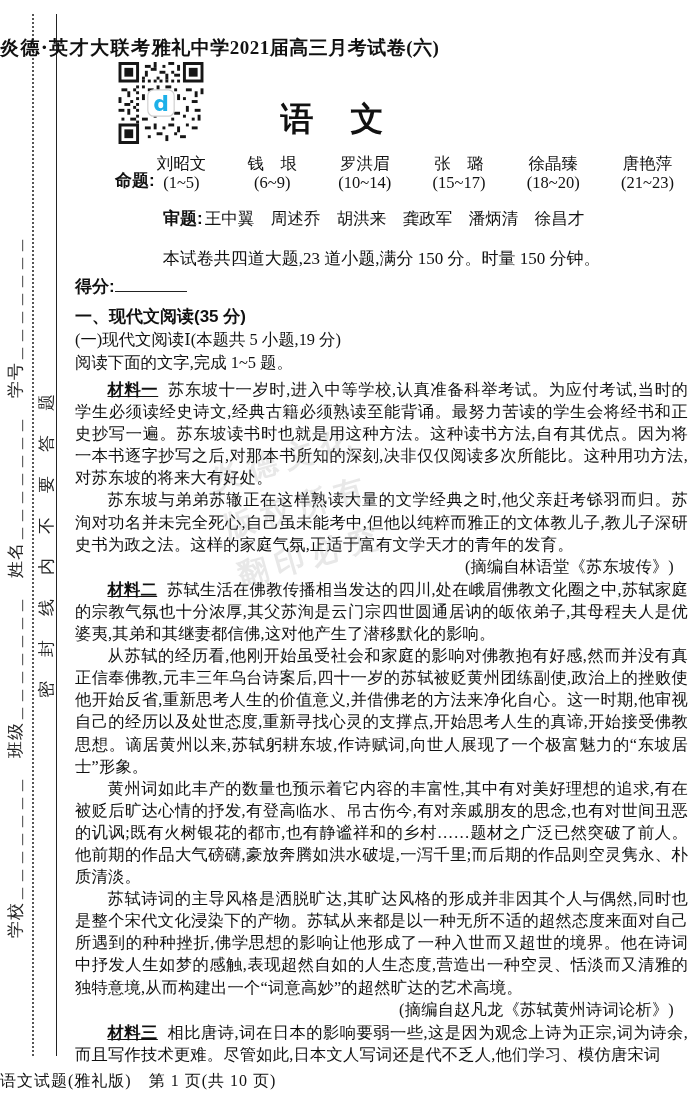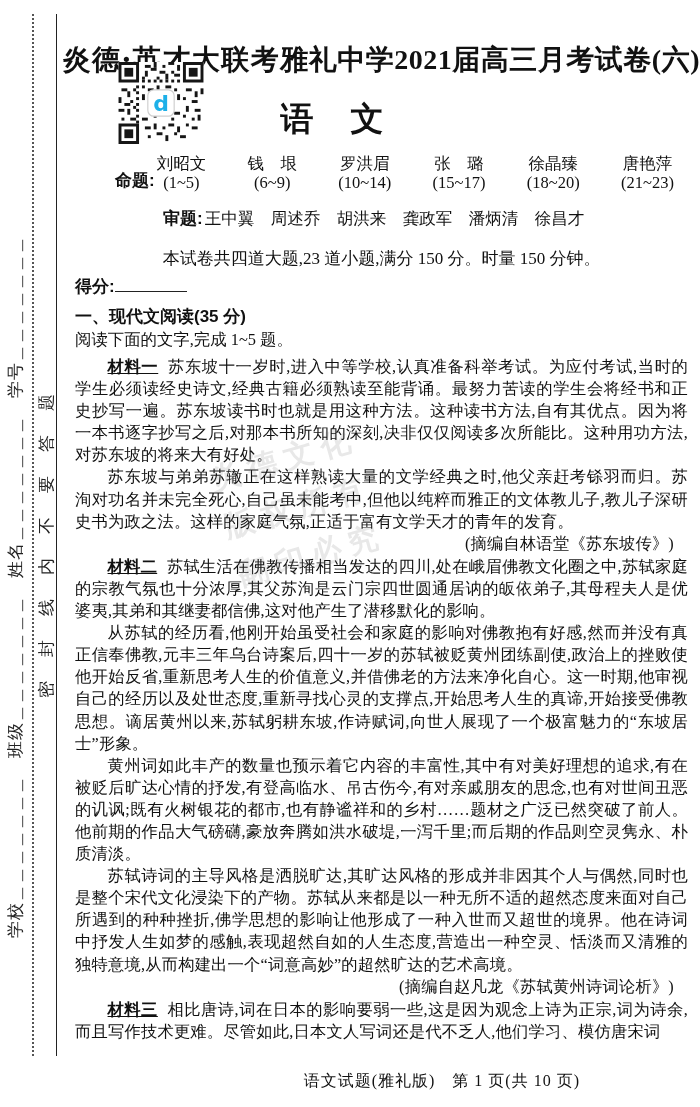--- a/index.html
+++ b/index.html
@@ -10,22 +10,22 @@
   .dotted-line{position:absolute;left:32px;top:14px;height:1042px;width:0;
                border-left:2px dotted #555;}
   .solid-line{position:absolute;left:56px;top:14px;height:1042px;width:0;
               border-left:1.5px solid #222;}
   .rot{position:absolute;transform-origin:0 0;transform:rotate(-90deg);
        white-space:nowrap;font-size:17px;color:#222;}
   .student-fields{left:4px;top:938px;width:812px;letter-spacing:1px;}
   .seal-text{left:35px;top:698px;width:380px;letter-spacing:24px;}
 
   
-  .paper-title{position:absolute;left:0;top:22px;width:700px;text-align:right;
-               font-size:28px;white-space:nowrap;letter-spacing:.5px;}
+  .paper-title{position:absolute;left:0;top:22px;width:700px;text-align:left;
+               font-size:19px;white-space:nowrap;letter-spacing:.5px;}
   .paper-title .brush{font-family:"DejaVu Serif",serif;font-weight:900;letter-spacing:1.5px;}
   .qr-wrap{position:absolute;left:118px;top:62px;width:86px;height:82px;}
   .subject-title{position:absolute;left:0;top:70px;width:666px;text-align:center;
                  font-size:33px;font-weight:700;letter-spacing:2px;}
 
   
   .body{position:absolute;left:75px;top:150px;width:613px;}
 
   .setters-row{display:flex;align-items:flex-end;padding-left:40px;margin-top:4px;}
   .setters-label,.reviewers-label,.score-label{
@@ -46,21 +46,21 @@
   .sec-head{margin:7px 0 0 0;font-size:17px;
             font-family:"Liberation Sans","DejaVu Sans",sans-serif;font-weight:700;}
   .sub-head,.instruction{margin:0;font-size:16.4px;line-height:23px;}
 
   .reading{margin-top:4px;font-size:16.3px;line-height:22.1px;letter-spacing:.2px;}
   .para{margin:0;text-indent:2em;text-align:justify;}
   .para .lead{font-family:"Liberation Sans","DejaVu Sans",sans-serif;font-weight:700;
               margin-right:.6em;text-decoration:underline;}
   .cite{margin:0;text-align:right;padding-right:14px;}
 
-  .footer{position:absolute;left:0;top:1071px;width:580px;text-align:right;
+  .footer{position:absolute;left:0;top:1071px;width:580px;text-align:left;
           font-size:16px;letter-spacing:1px;}
 
   
   .watermark{position:absolute;left:222px;top:432px;transform:rotate(-16deg);
              font-size:30px;line-height:50px;letter-spacing:8px;color:rgba(90,90,90,.14);
              font-weight:700;pointer-events:none;}
   .watermark div{white-space:nowrap;}
   .qr-logo-d{font-family:"DejaVu Sans",sans-serif;font-weight:bold;}
 </style>
 </head>
@@ -205,20 +205,21 @@
 
     <div class="reviewers-row"><span class="reviewers-label">审题:</span><span class="names">王中翼　周述乔　胡洪来　龚政军　潘炳清　徐昌才</span></div>
 
     <p class="exam-info">本试卷共四道大题,23 道小题,满分 150 分。时量 150 分钟。</p>
 
     <div class="score-row">
       <span class="score-label">得分:</span><span class="score-blank"></span>
     </div>
 
     <h3 class="sec-head">一、现代文阅读(35 分)</h3>
+    <p class="sub-head">(一)现代文阅读Ⅰ(本题共 5 小题,19 分)</p>
     <p class="instruction">阅读下面的文字,完成 1~5 题。</p>
 
     <div class="reading">
       <p class="para"><b class="lead">材料一</b><span>苏东坡十一岁时,进入中等学校,认真准备科举考试。为应付考试,当时的学生必须读经史诗文,经典古籍必须熟读至能背诵。最努力苦读的学生会将经书和正史抄写一遍。苏东坡读书时也就是用这种方法。这种读书方法,自有其优点。因为将一本书逐字抄写之后,对那本书所知的深刻,决非仅仅阅读多次所能比。这种用功方法,对苏东坡的将来大有好处。</span></p>
       <p class="para"><span>苏东坡与弟弟苏辙正在这样熟读大量的文学经典之时,他父亲赶考铩羽而归。苏洵对功名并未完全死心,自己虽未能考中,但他以纯粹而雅正的文体教儿子,教儿子深研史书为政之法。这样的家庭气氛,正适于富有文学天才的青年的发育。</span></p>
       <p class="cite">(摘编自林语堂《苏东坡传》)</p>
       <p class="para"><b class="lead">材料二</b><span>苏轼生活在佛教传播相当发达的四川,处在峨眉佛教文化圈之中,苏轼家庭的宗教气氛也十分浓厚,其父苏洵是云门宗四世圆通居讷的皈依弟子,其母程夫人是优婆夷,其弟和其继妻都信佛,这对他产生了潜移默化的影响。</span></p>
       <p class="para"><span>从苏轼的经历看,他刚开始虽受社会和家庭的影响对佛教抱有好感,然而并没有真正信奉佛教,元丰三年乌台诗案后,四十一岁的苏轼被贬黄州团练副使,政治上的挫败使他开始反省,重新思考人生的价值意义,并借佛老的方法来净化自心。这一时期,他审视自己的经历以及处世态度,重新寻找心灵的支撑点,开始思考人生的真谛,开始接受佛教思想。谪居黄州以来,苏轼躬耕东坡,作诗赋词,向世人展现了一个极富魅力的“东坡居士”形象。</span></p>
       <p class="para"><span>黄州词如此丰产的数量也预示着它内容的丰富性,其中有对美好理想的追求,有在被贬后旷达心情的抒发,有登高临水、吊古伤今,有对亲戚朋友的思念,也有对世间丑恶的讥讽;既有火树银花的都市,也有静谧祥和的乡村……题材之广泛已然突破了前人。他前期的作品大气磅礴,豪放奔腾如洪水破堤,一泻千里;而后期的作品则空灵隽永、朴质清淡。</span></p>
       <p class="para"><span>苏轼诗词的主导风格是洒脱旷达,其旷达风格的形成并非因其个人与偶然,同时也是整个宋代文化浸染下的产物。苏轼从来都是以一种无所不适的超然态度来面对自己所遇到的种种挫折,佛学思想的影响让他形成了一种入世而又超世的境界。他在诗词中抒发人生如梦的感触,表现超然自如的人生态度,营造出一种空灵、恬淡而又清雅的独特意境,从而构建出一个“词意高妙”的超然旷达的艺术高境。</span></p>

